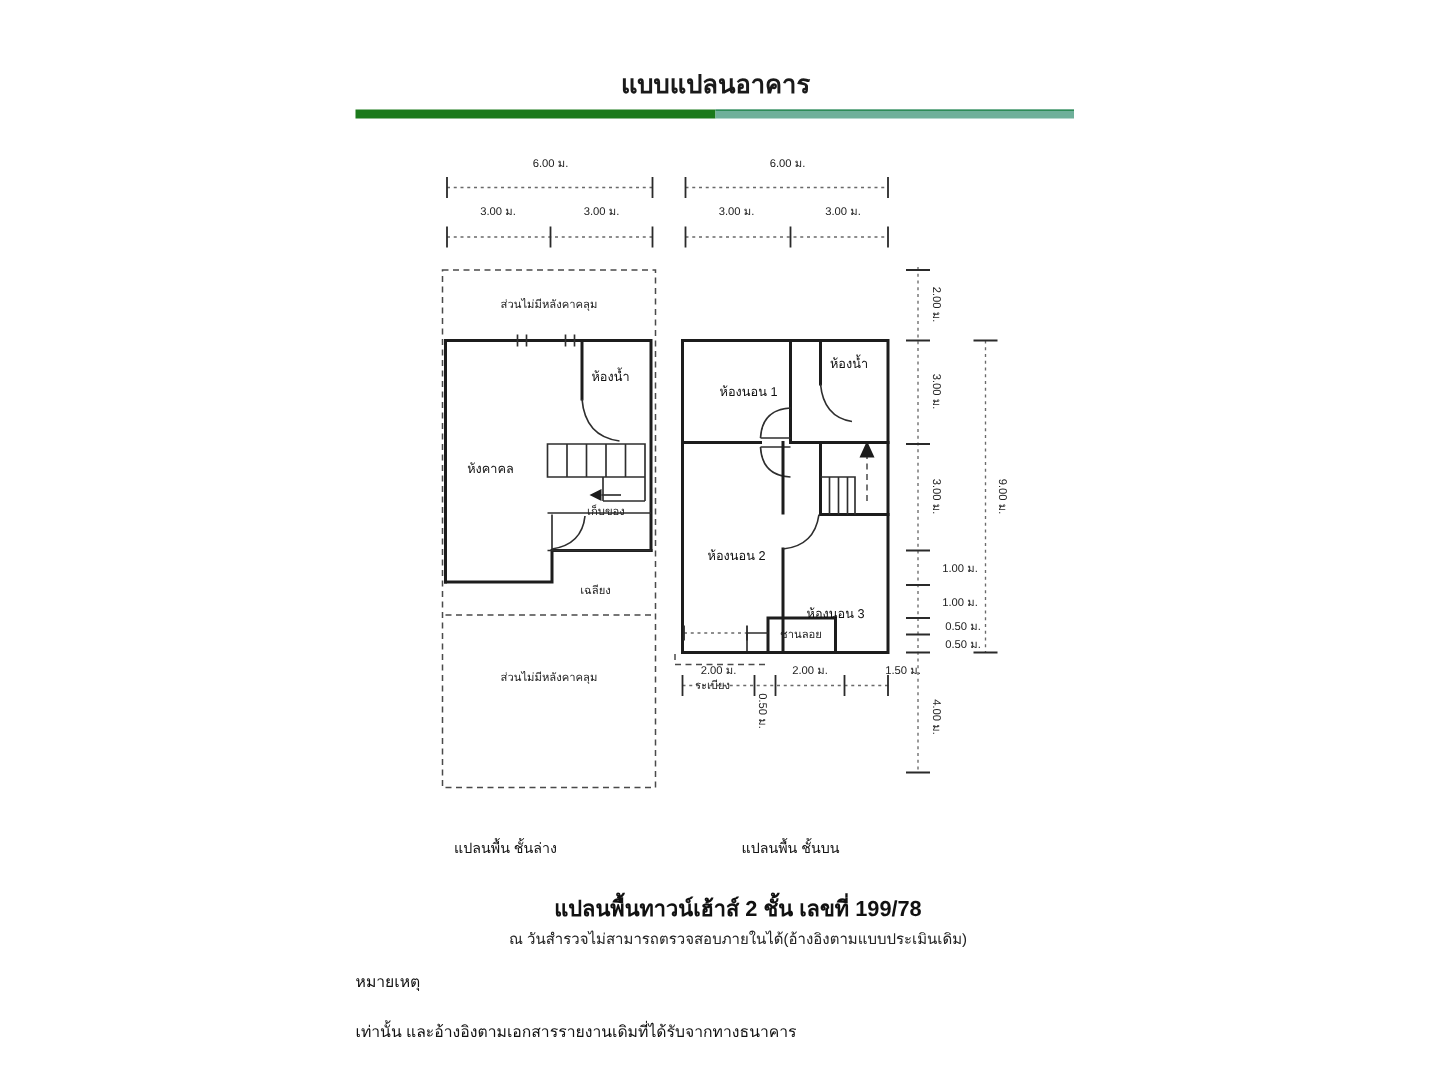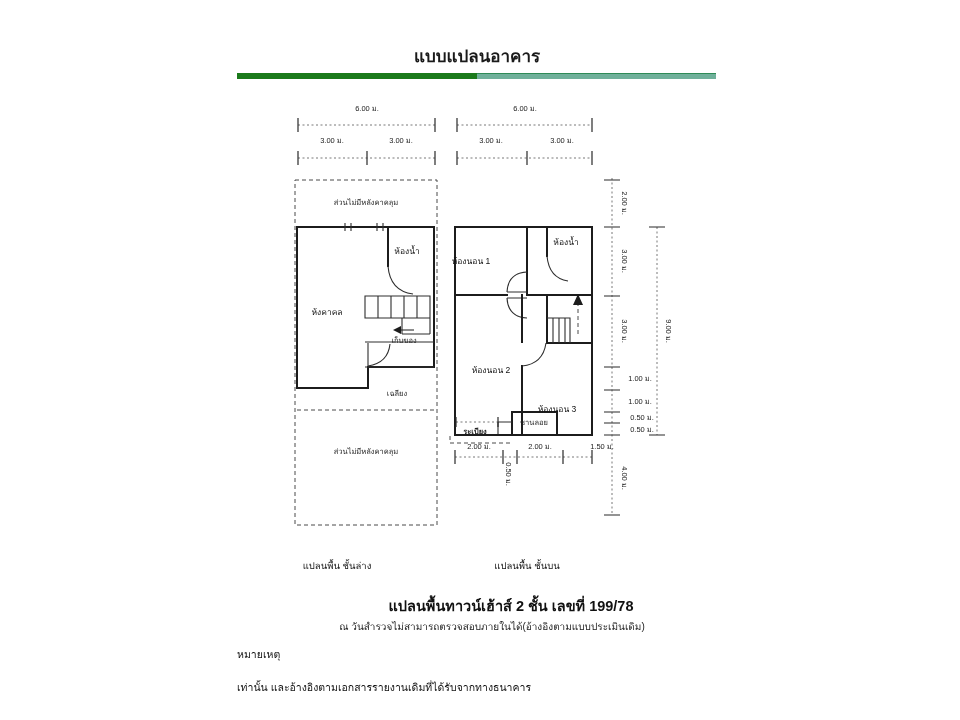--- a/index.html
+++ b/index.html
@@ -15,21 +15,21 @@
   .dash{stroke:#4a4a4a;stroke-width:1;fill:none;stroke-dasharray:4,3;}
   .dim{stroke:#6a6a6a;stroke-width:0.9;fill:none;stroke-dasharray:2,2.5;}
   .tick{stroke:#2a2a2a;stroke-width:1.2;fill:none;}
   .solid{fill:#1c1c1c;stroke:none;}
   .lbl{position:absolute;transform:translate(-50%,-50%);white-space:nowrap;text-align:center;}
   .rot{transform:translate(-50%,-50%) rotate(90deg);}
   .dimtxt{font-size:7.5px;color:#222;}
   .room{font-size:8.5px;color:#111;}
   .room-sm{font-size:7.5px;color:#222;}
   .plan-cap{font-size:9.5px;color:#111;}
-  .main-cap{font-size:14.5px;font-weight:bold;color:#111;margin-left:19px;}
+  .main-cap{font-size:14.5px;font-weight:bold;color:#111;}
   .sub-cap{font-size:10px;color:#222;}
   .note-line{position:absolute;left:237px;white-space:nowrap;font-size:10.5px;color:#111;}
 </style>
 </head>
 <body>
 
 <div id="stage">
 
   <div class="page-title" style="left:477px;top:42px;">แบบแปลนอาคาร</div>
   <div class="bar bar-left"></div>
@@ -129,26 +129,26 @@
   <span class="lbl dimtxt" style="left:540px;top:446px;">2.00 ม.</span>
   <span class="lbl dimtxt" style="left:578px;top:446px;margin-left:24px;">1.50 ม.</span>
 
   <span class="lbl room-sm" style="left:366px;top:202px;">ส่วนไม่มีหลังคาคลุม</span>
   <span class="lbl room" style="left:407px;top:251px;">ห้องน้ำ</span>
   <span class="lbl room" style="left:327px;top:312px;">ห้งคาคล</span>
   <span class="lbl room-sm" style="left:404px;top:340px;">เก็บของ</span>
   <span class="lbl room-sm" style="left:397px;top:393px;">เฉลียง</span>
   <span class="lbl room-sm" style="left:366px;top:451px;">ส่วนไม่มีหลังคาคลุม</span>
 
-  <span class="lbl room" style="left:471px;top:261px;">ห้องนอน 1</span>
+  <span class="lbl room" style="left:499px;top:261px;">ห้องนอน 1</span>
   <span class="lbl room" style="left:566px;top:242px;">ห้องน้ำ</span>
   <span class="lbl room" style="left:491px;top:370px;">ห้องนอน 2</span>
   <span class="lbl room" style="left:557px;top:377px;margin-top:32px;">ห้องนอน 3</span>
   <span class="lbl room-sm" style="left:534px;top:422px;">ชานลอย</span>
-  <span class="lbl room-sm" style="left:475px;top:431px;font-weight:bold;">ระเบียง</span>
+  <span class="lbl room-sm" style="left:475px;top:456px;">ระเบียง</span>
 
   <span class="lbl plan-cap" style="left:337px;top:565px;">แปลนพื้น ชั้นล่าง</span>
   <span class="lbl plan-cap" style="left:527px;top:565px;">แปลนพื้น ชั้นบน</span>
 
   <span class="lbl main-cap" style="left:492px;top:605px;">แปลนพื้นทาวน์เฮ้าส์ 2 ชั้น เลขที่ 199/78</span>
   <span class="lbl sub-cap" style="left:492px;top:626px;">ณ วันสำรวจไม่สามารถตรวจสอบภายในได้(อ้างอิงตามแบบประเมินเดิม)</span>
 
   <div class="note-line" style="top:646px;">หมายเหตุ</div>
   <div class="note-line" style="top:679px;">เท่านั้น และอ้างอิงตามเอกสารรายงานเดิมที่ได้รับจากทางธนาคาร</div>
 

